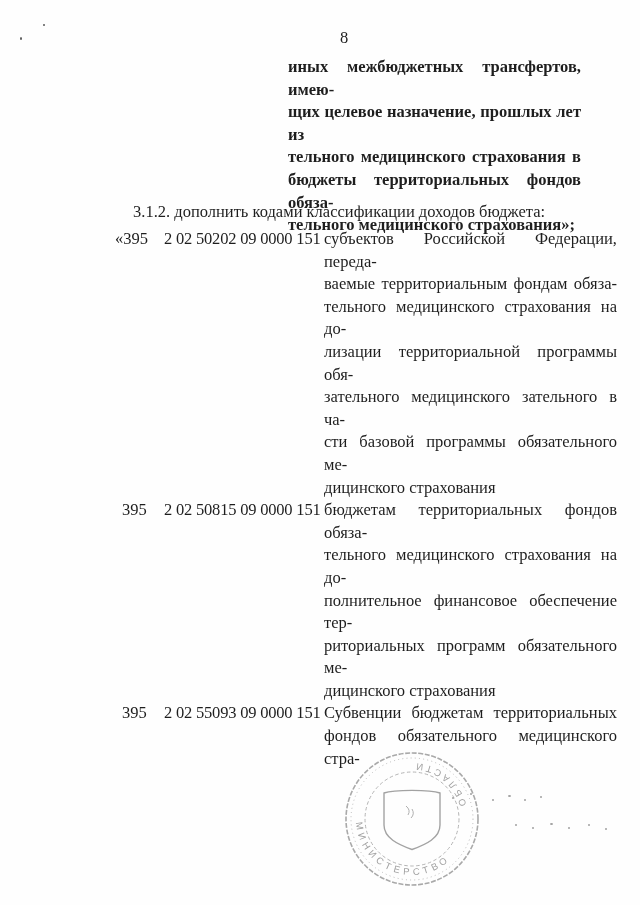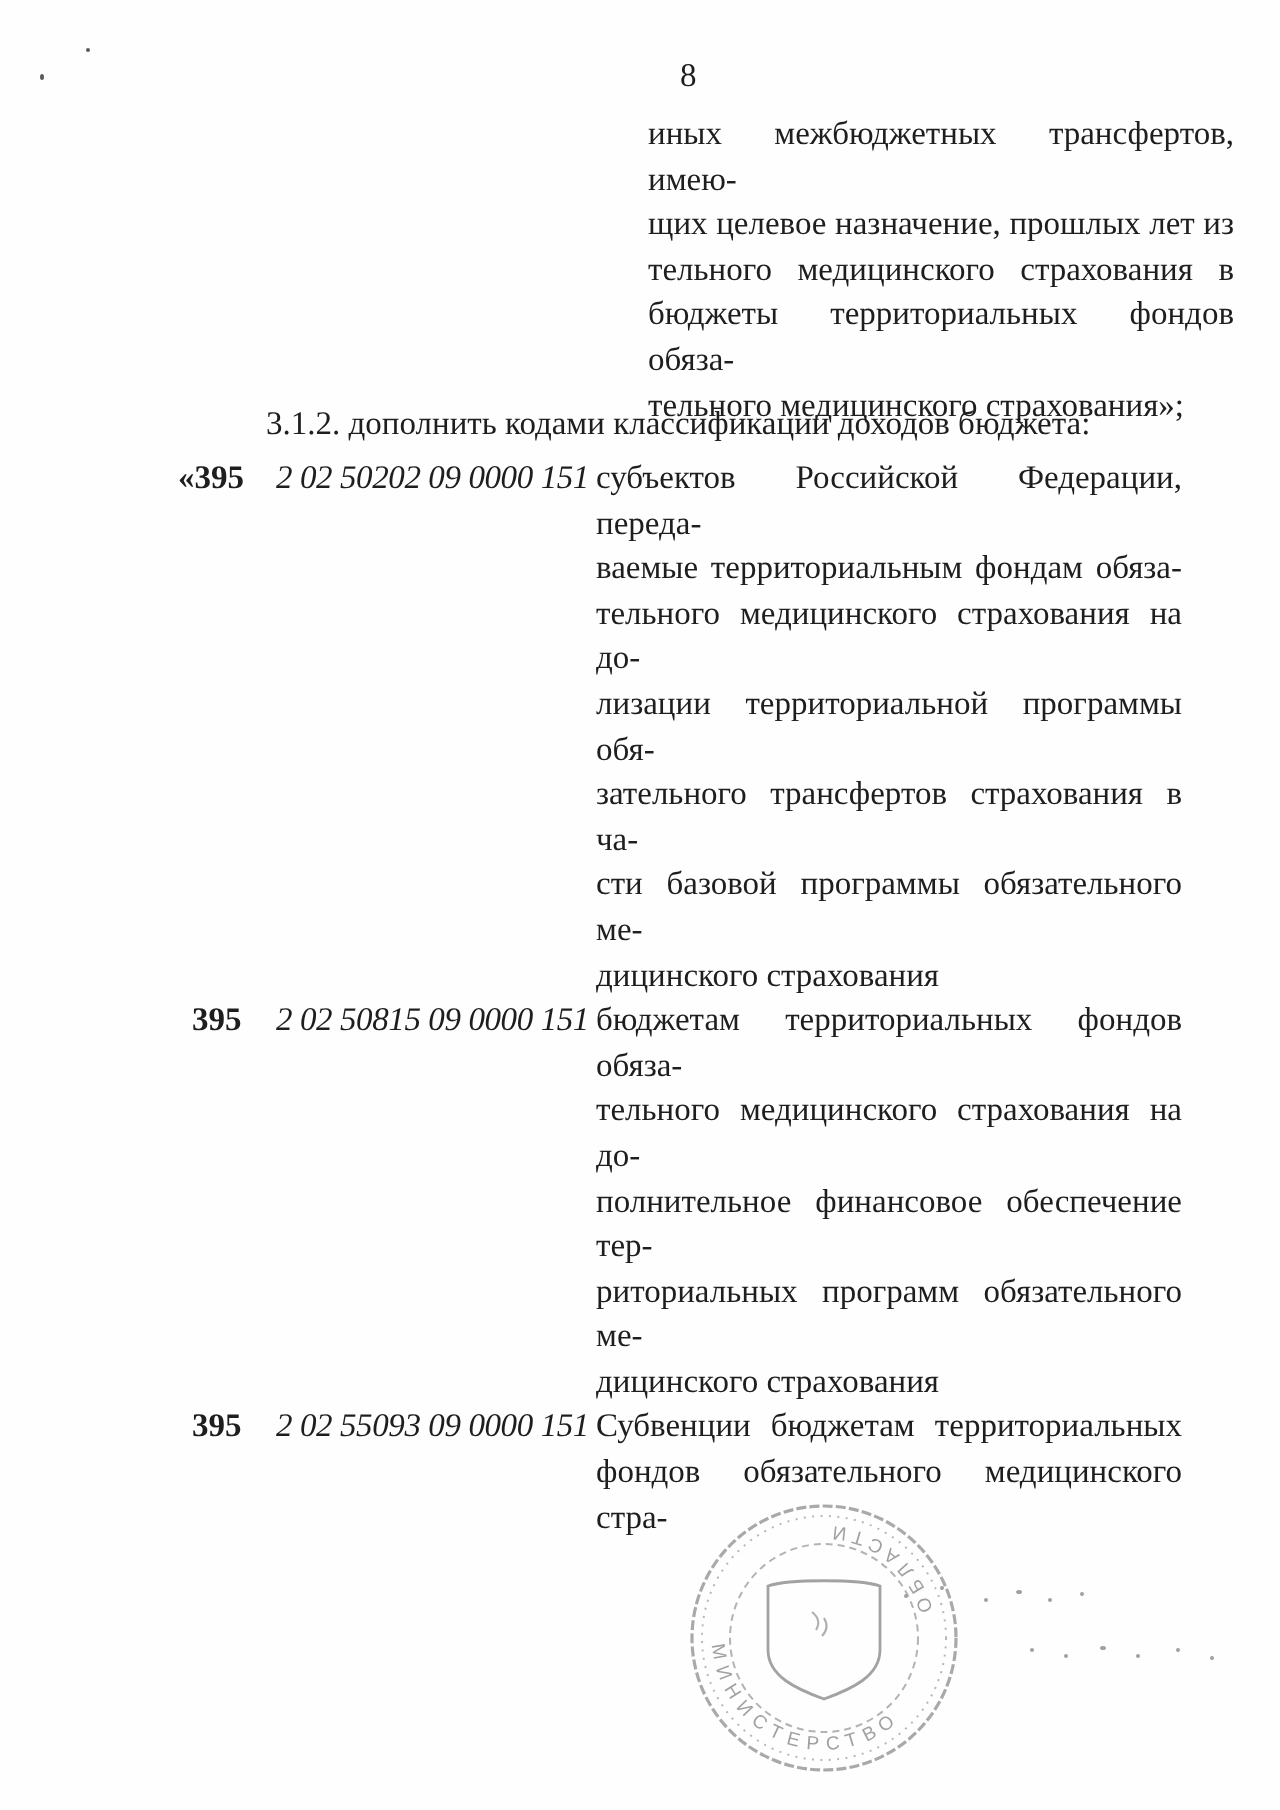--- a/index.html
+++ b/index.html
@@ -4,27 +4,27 @@
 <style>
   html,body { margin:0; padding:0; background:#e8e8e8; }
   .page {
     position:relative; width:640px; height:905px; margin:0 auto;
     background:#fefefe;
     font-family:"Liberation Serif","DejaVu Serif",serif;
     font-size:16.5px; line-height:22.6px; color:#1e1e1e;
     overflow:hidden;
   }
   .page-number { position:absolute; left:340px; top:27px; }
-  .intro { position:absolute; left:324px; top:56px; width:293px; }
+  .intro { position:absolute; left:288px; top:56px; width:293px;font-weight:bold; }
   .heading { position:absolute; left:133px; top:201px; white-space:nowrap;text-align:center; }
   .codes-table { position:absolute; left:0; top:228px; width:640px; }
   .trow { display:flex; align-items:flex-start; }
-  .admin { margin-left:89px; width:49px; flex:none; box-sizing:border-box;font-weight:bold; }
+  .admin { margin-left:115px; width:49px; flex:none; box-sizing:border-box; }
   .trow.shift .admin { padding-left:7px; }
-  .code { width:160px; flex:none; white-space:nowrap; letter-spacing:-0.2px;font-style:italic; }
+  .code { width:160px; flex:none; white-space:nowrap; letter-spacing:-0.2px; }
   .desc { width:293px; flex:none; }
   .jl { text-align:justify; text-align-last:justify; }
   .jl.end { text-align:justify; text-align-last:left; }
   
   .stamp { position:absolute; left:338px; top:746px; width:148px; height:148px; opacity:0.82; pointer-events:none; }
   .ring-outer { fill:none; stroke:#979797; stroke-width:1.6; stroke-dasharray:5 1.6; }
   .ring-dots  { fill:none; stroke:#a8a8a8; stroke-width:1; stroke-dasharray:1 3.2; }
   .ring-inner { fill:none; stroke:#a3a3a3; stroke-width:1; stroke-dasharray:3.5 2.5; }
   .shield { fill:none; stroke:#8f8f8f; stroke-width:1.4; }
   .shield-mark { fill:none; stroke:#9d9d9d; stroke-width:1; }
@@ -56,21 +56,21 @@
   <div class="codes-table">
 
     <div class="trow">
       <div class="admin">«395</div>
       <div class="code">2 02 50202 09 0000 151</div>
       <div class="desc">
         <div class="jl">субъектов Российской Федерации, переда-</div>
         <div class="jl">ваемые территориальным фондам обяза-</div>
         <div class="jl">тельного медицинского страхования на до-</div>
         <div class="jl">лизации территориальной программы обя-</div>
-        <div class="jl">зательного трансфертов страхования в ча-</div>
+        <div class="jl">зательного медицинского зательного в ча-</div>
         <div class="jl">сти базовой программы обязательного ме-</div>
         <div class="jl end">дицинского страхования</div>
       </div>
     </div>
 
     <div class="trow shift">
       <div class="admin">395</div>
       <div class="code">2 02 50815 09 0000 151</div>
       <div class="desc">
         <div class="jl">бюджетам территориальных фондов обяза-</div>

